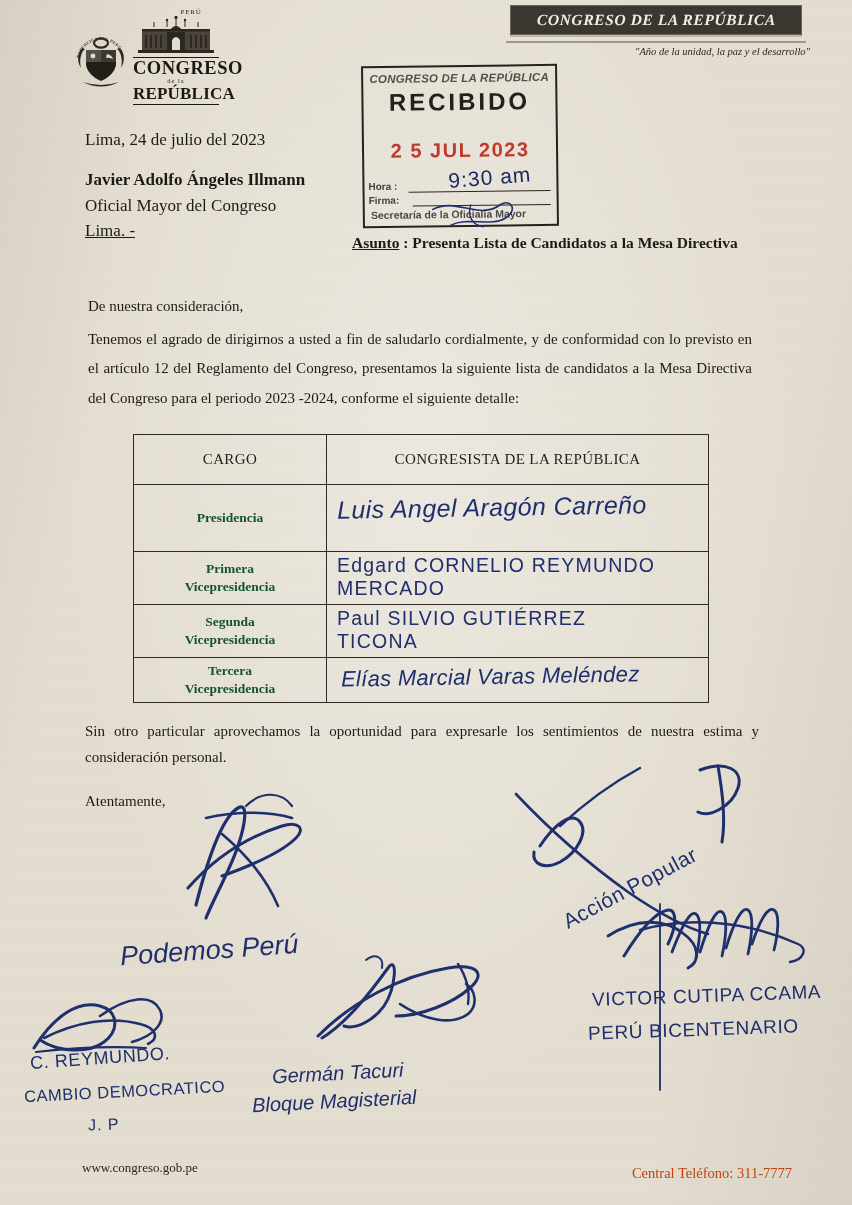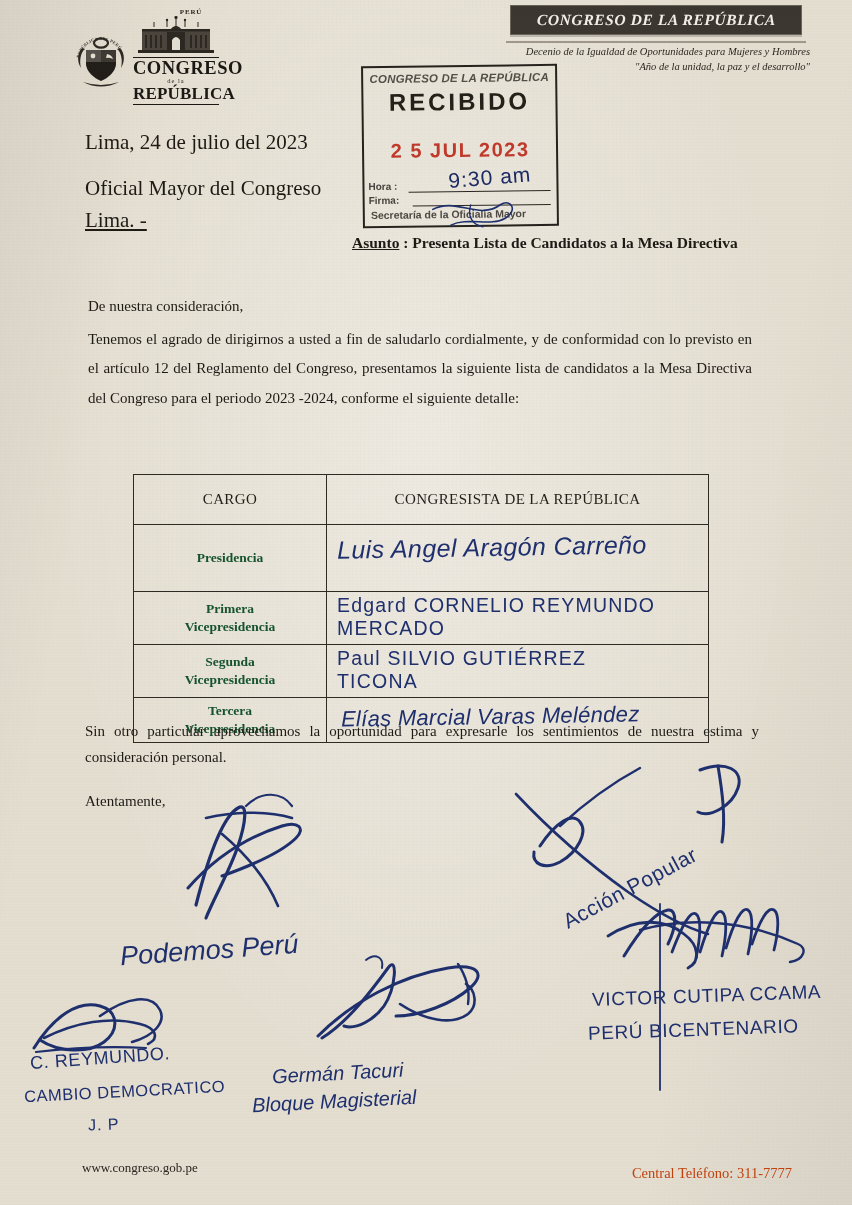--- a/index.html
+++ b/index.html
@@ -51,21 +51,21 @@
     position: absolute;
     left: 133px;
     top: 8px;
     width: 86px;
     text-align: center;
   }
   .logo-peru {
     font-family: "Liberation Serif", serif;
     font-size: 7px;
     letter-spacing: .8px;
-    font-weight: bold;
+    font-weight: normal;
     color: #2a2620;
     margin-left: 30px;
   }
   .logo-building { display:block; margin: 0 auto; }
   .logo-congreso {
     font-family: "Liberation Serif", serif;
     font-weight: bold;
     font-size: 18.5px;
     letter-spacing: .5px;
     color: #1b1814;
@@ -221,21 +221,21 @@
     top: 124px;
     width: 110px;
     height: 40px;
   }
 
   
   .addr {
     position: absolute;
     left: 85px;
     top: 127px;
-    font-size: 21px;
+    font-size: 17px;
     line-height: 1.52;
   }
   .addr .bold { font-weight: bold; }
   .addr .ul { text-decoration: underline; }
   .addr-gap { height: 14px; }
 
   .asunto {
     position: absolute;
     left: 352px;
     top: 234px;
@@ -275,21 +275,20 @@
     top: 793px;
     font-size: 15px;
   }
 
   
   .tbl-wrap {
     position: absolute;
     left: 133px;
     top: 434px;
     width: 576px;
-    margin-top: 40px;
   }
   table.mesa {
     width: 100%;
     border-collapse: collapse;
     table-layout: fixed;
   }
   table.mesa td {
     border: 1.4px solid #2d2a24;
     vertical-align: middle;
     padding: 0;
@@ -511,21 +510,20 @@
     <div class="logo-congreso">CONGRESO</div>
     <div class="logo-dela">de la</div>
     <div class="logo-republica">REPÚBLICA</div>
   </div>
 
   <div class="header-plate">
     <span>CONGRESO DE LA REPÚBLICA</span>
   </div>
   <div class="plate-rule"></div>
   <div class="header-slogan">
-    <div>Decenio de la Igualdad de Oportunidades para Mujeres y Hombres</div>
     <div>"Año de la unidad, la paz y el desarrollo"</div>
   </div>
 
   <div class="stamp">
     <div class="stamp-inner">
       <div class="stamp-title">CONGRESO DE LA REPÚBLICA</div>
       <div class="stamp-recibido">RECIBIDO</div>
       <div class="stamp-date">2 5 JUL 2023</div>
       <div class="stamp-row hora">Hora :</div>
       <div class="stamp-row firma">Firma:</div>
@@ -536,20 +534,21 @@
       <svg class="stamp-hand-flourish" viewBox="0 0 110 40" aria-hidden="true">
         <path d="M6 18 C30 6 52 30 74 14 C84 8 92 20 78 28 C64 36 40 26 24 34" fill="none" stroke="#1e2f6e" stroke-width="1.6" stroke-linecap="round"></path>
         <path d="M44 14 C40 26 46 34 56 36" fill="none" stroke="#1e2f6e" stroke-width="1.4" stroke-linecap="round"></path>
       </svg>
     </div>
   </div>
 
   <div class="addr">
     <div>Lima, 24 de julio del 2023</div>
     <div class="addr-gap"></div>
+    <div class="bold">Javier Adolfo Ángeles Illmann</div>
     <div>Oficial Mayor del Congreso</div>
     <div class="ul">Lima. -</div>
   </div>
 
   <div class="asunto">
     <span class="ul">Asunto</span><span> : </span><span>Presenta Lista de Candidatos a la Mesa Directiva</span>
   </div>
 
   <div class="salutation">De nuestra consideración,</div>
   <div class="para">Tenemos el agrado de dirigirnos a usted a fin de saludarlo cordialmente, y de conformidad con lo previsto en el artículo 12 del Reglamento del Congreso, presentamos la siguiente lista de candidatos a la Mesa Directiva del Congreso para el periodo 2023 -2024, conforme el siguiente detalle:</div>

